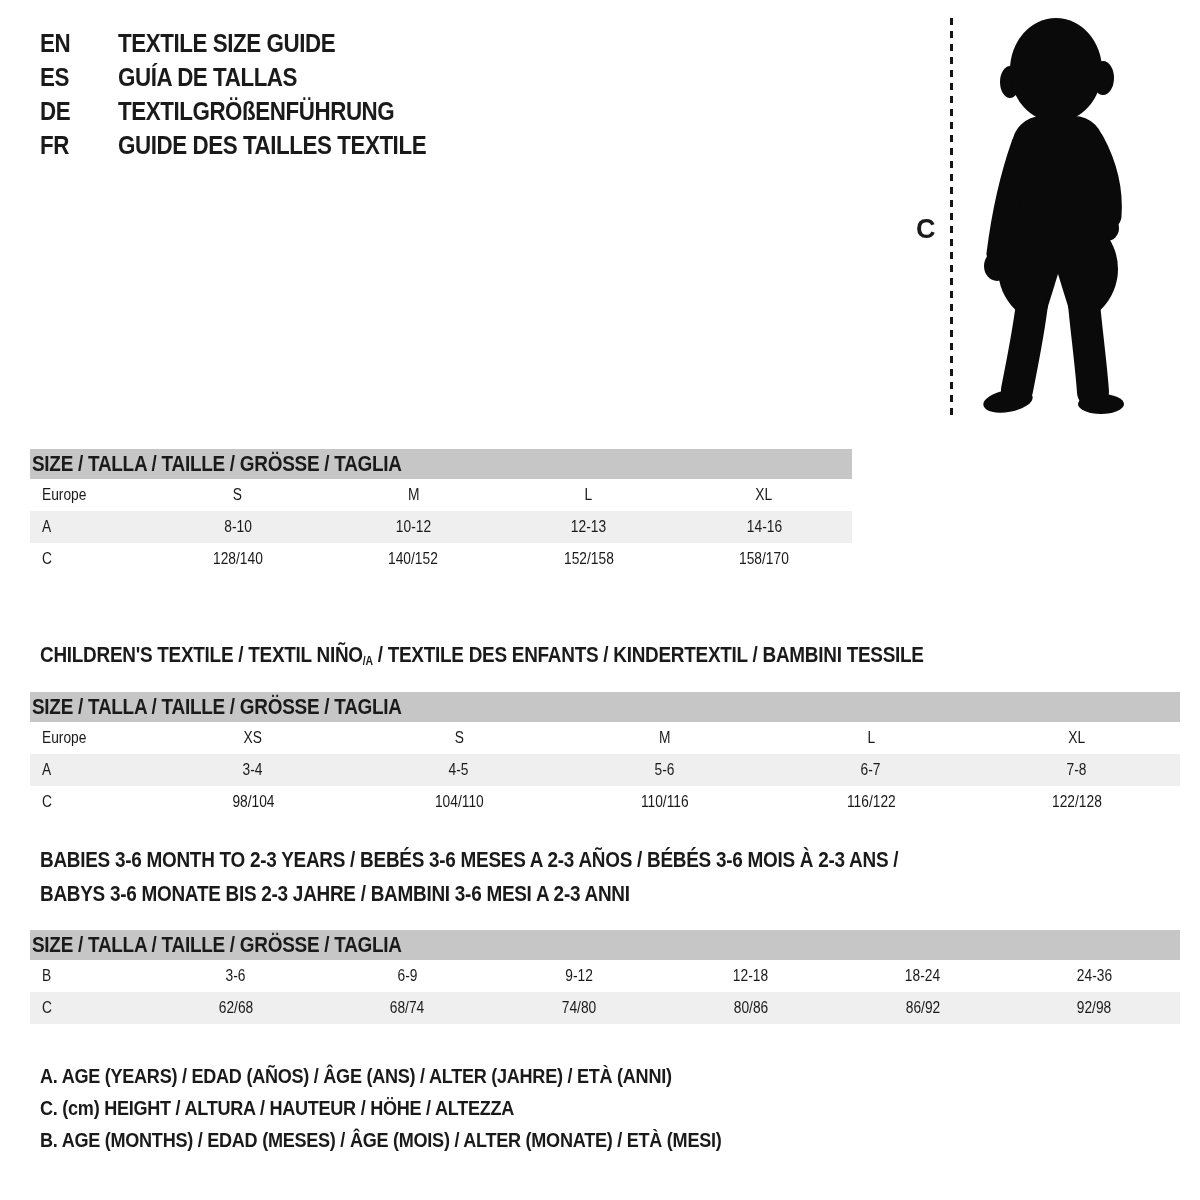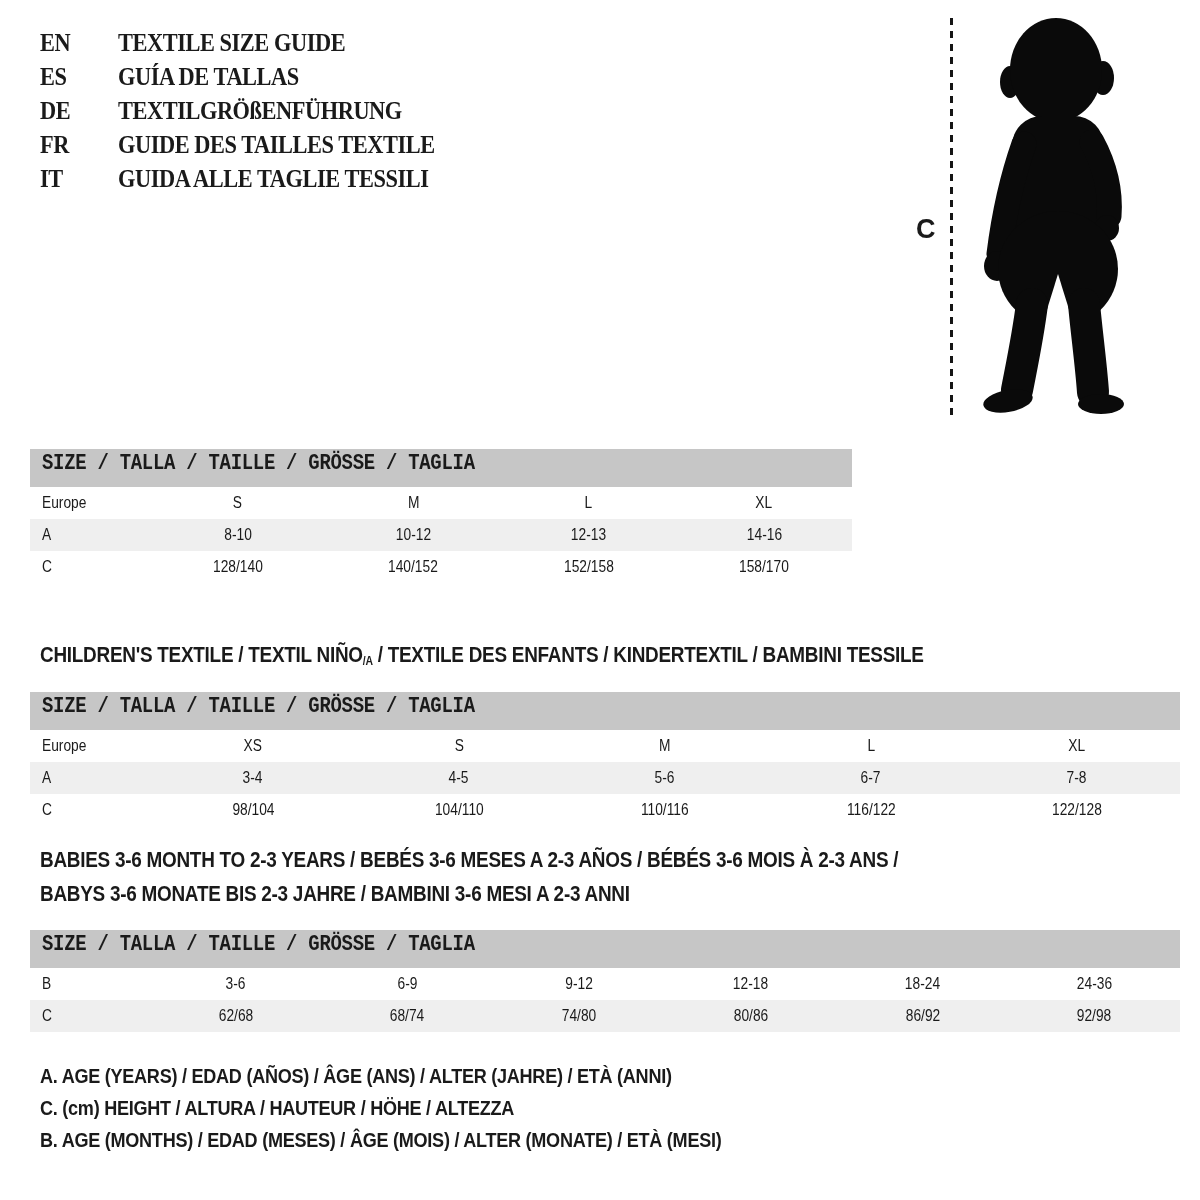--- a/index.html
+++ b/index.html
@@ -12,42 +12,42 @@
     overflow: hidden;
   }
   .page { position: relative; width: 1200px; height: 1200px; }
 
   
   .cond   { display: inline-block; transform: scaleX(0.86); transform-origin: 0 50%; white-space: nowrap; }
   .cond-c { display: inline-block; transform: scaleX(0.86); transform-origin: 50% 50%; white-space: nowrap; }
 
   
   .lang-block { position: absolute; left: 40px; top: 26px; }
-  .lang-row { display: flex; font-size: 26px; font-weight: bold; line-height: 34px; letter-spacing: -0.5px; font-family: Liberation Serif, serif; }
+  .lang-row { display: flex; font-size: 26px; font-weight: bold; line-height: 34px; letter-spacing: -0.5px; }
   .lang-code { width: 78px; flex: 0 0 78px; }
 
   
   .figure { position: absolute; left: 880px; top: 14px; width: 290px; height: 412px; }
   .figure-label { position: absolute; left: 36px; top: 200px; font-size: 27px; font-weight: bold; }
   .dotted-line {
     position: absolute; left: 70px; top: 4px; width: 3px; height: 402px;
     background: repeating-linear-gradient(to bottom, #151515 0px, #151515 7px, transparent 7px, transparent 13px);
   }
   .baby-svg { position: absolute; left: 88px; top: 2px; width: 172px; height: 400px; }
 
   
   .size-section { position: absolute; left: 30px; width: 1150px; }
   .size-section.narrow { width: 822px; }
   .sec-heading { font-size: 22px; font-weight: bold; line-height: 34px; margin-left: 10px; letter-spacing: -0.3px; }
   .heading-line { height: 34px; }
   .hsub { font-size: 0.55em; font-weight: bold; vertical-align: -0.25em; }
   .size-bar {
-    height: 38px; background: #c6c6c6;
+    height: 30px; background: #c6c6c6;
     font-size: 22px; font-weight: bold; line-height: 30px;
-    padding-left: 12px; letter-spacing: -0.3px; font-family: Liberation Mono, monospace;
+    padding-left: 2px; letter-spacing: -0.3px;
   }
   .sec-junior   { top: 430px; }
   .sec-children { top: 638px; }
   .sec-babies   { top: 843px; }
   .sec-junior   .size-bar { margin-top: 19px; }
   .sec-children .size-bar { margin-top: 20px; }
   .sec-babies   .size-bar { margin-top: 19px; }
 
   .trow { display: flex; height: 32px; line-height: 32px; font-size: 16px; align-items: flex-end; }
   .trow.shaded { background: #efefef; }
@@ -72,24 +72,20 @@
         <span class="lang-code"><span class="cond">ES</span></span>
         <span class="lang-title"><span class="cond">GUÍA DE TALLAS</span></span>
       </div>
       <div class="lang-row">
         <span class="lang-code"><span class="cond">DE</span></span>
         <span class="lang-title"><span class="cond">TEXTILGRÖßENFÜHRUNG</span></span>
       </div>
       <div class="lang-row">
         <span class="lang-code"><span class="cond">FR</span></span>
         <span class="lang-title"><span class="cond">GUIDE DES TAILLES TEXTILE</span></span>
-      </div>
-      <div class="lang-row">
-        <span class="lang-code"><span class="cond">IT</span></span>
-        <span class="lang-title"><span class="cond">GUIDA ALLE TAGLIE TESSILI</span></span>
       </div>
     </div>
 
   <div class="figure">
     <span class="figure-label">C</span>
     <div class="dotted-line"></div>
     <svg class="baby-svg" viewBox="0 0 172 400" xmlns="http://www.w3.org/2000/svg">
       <g fill="#0a0a0a" stroke="none">
 
         <ellipse cx="42" cy="66" rx="10" ry="16"></ellipse>

